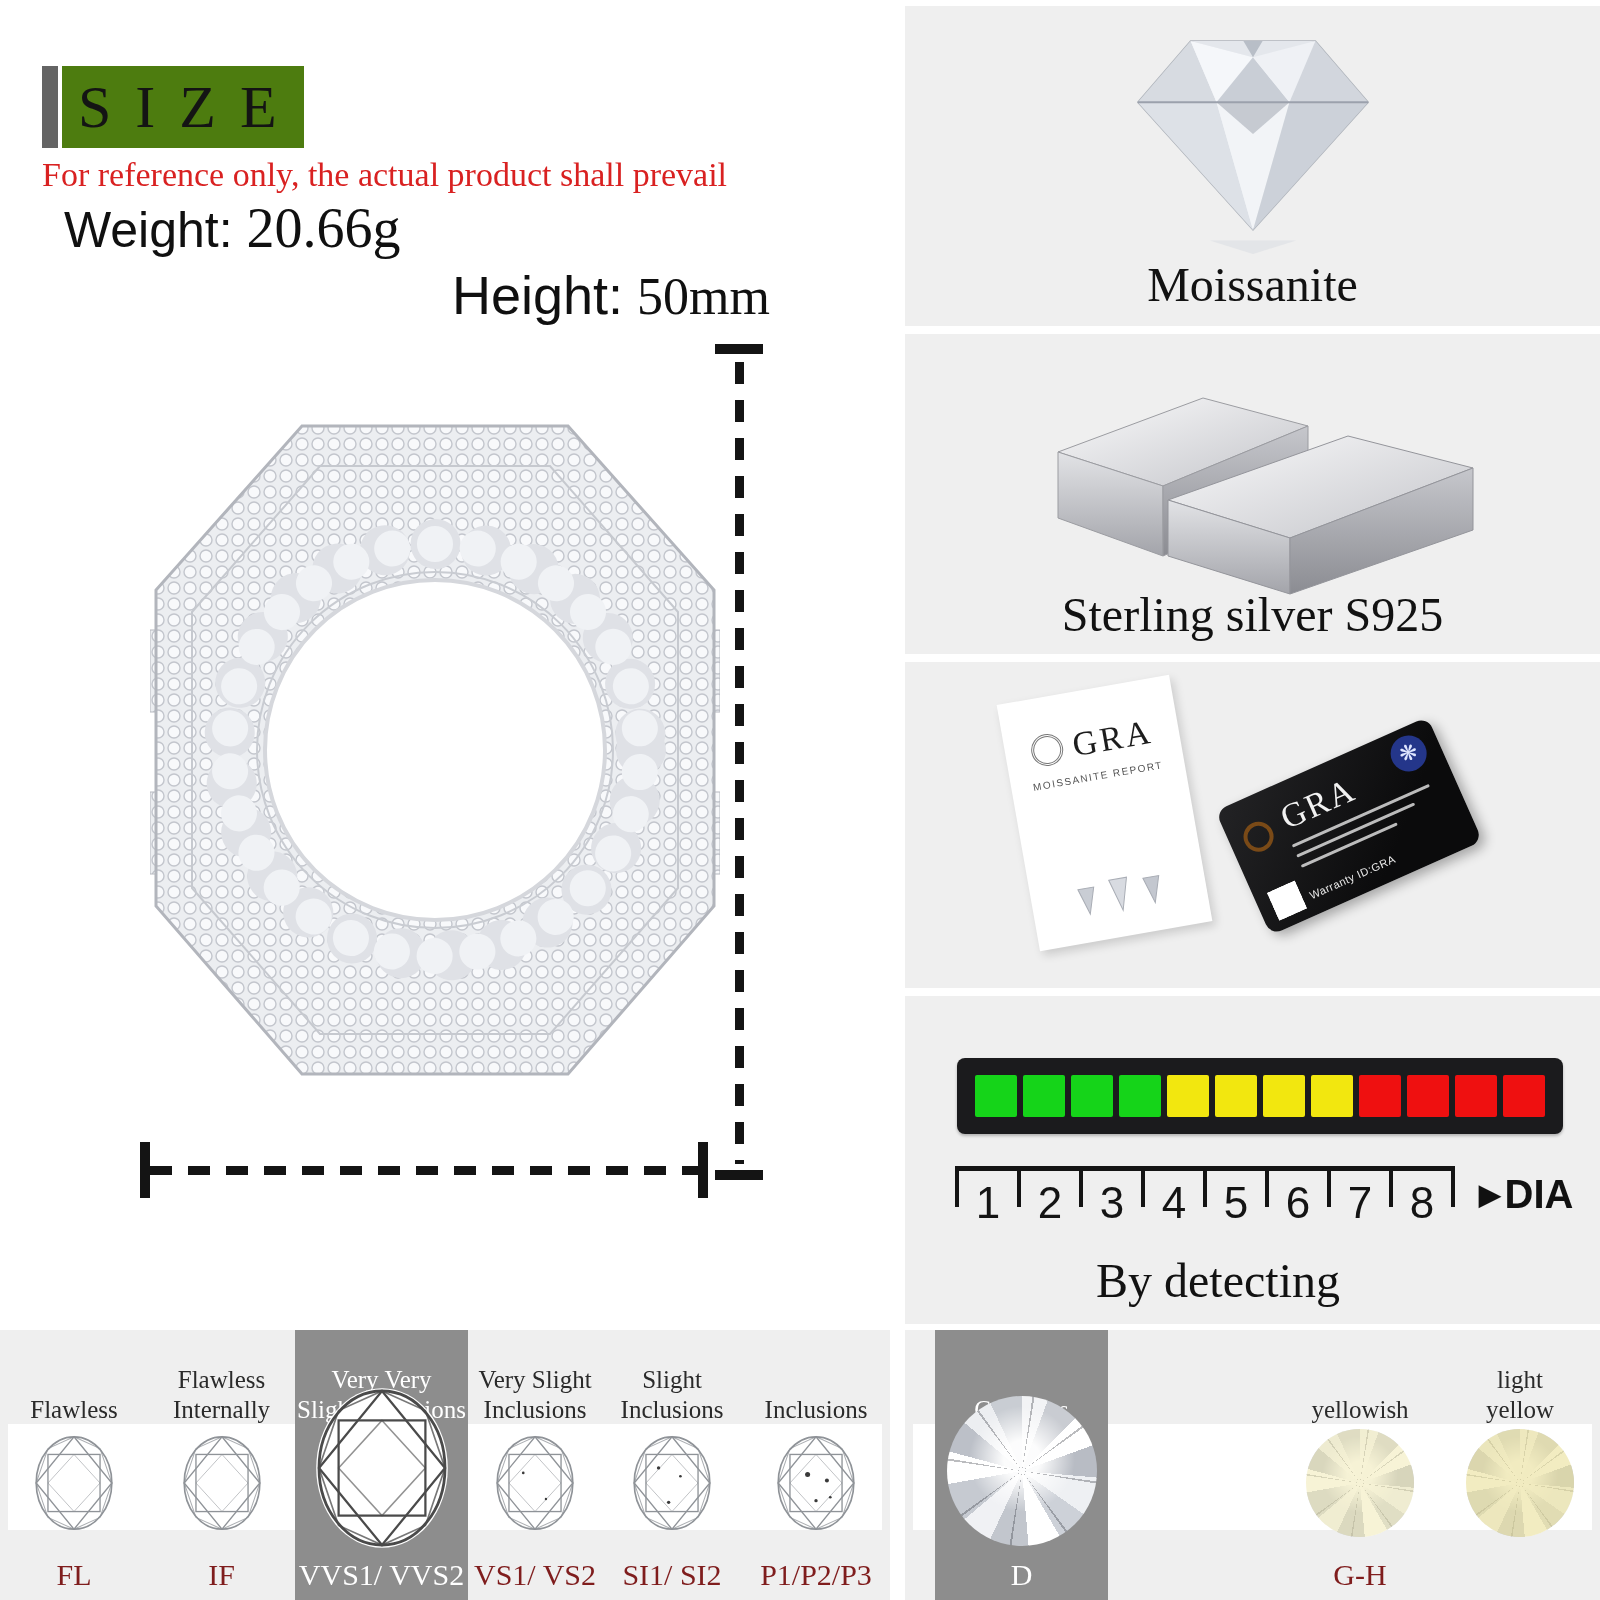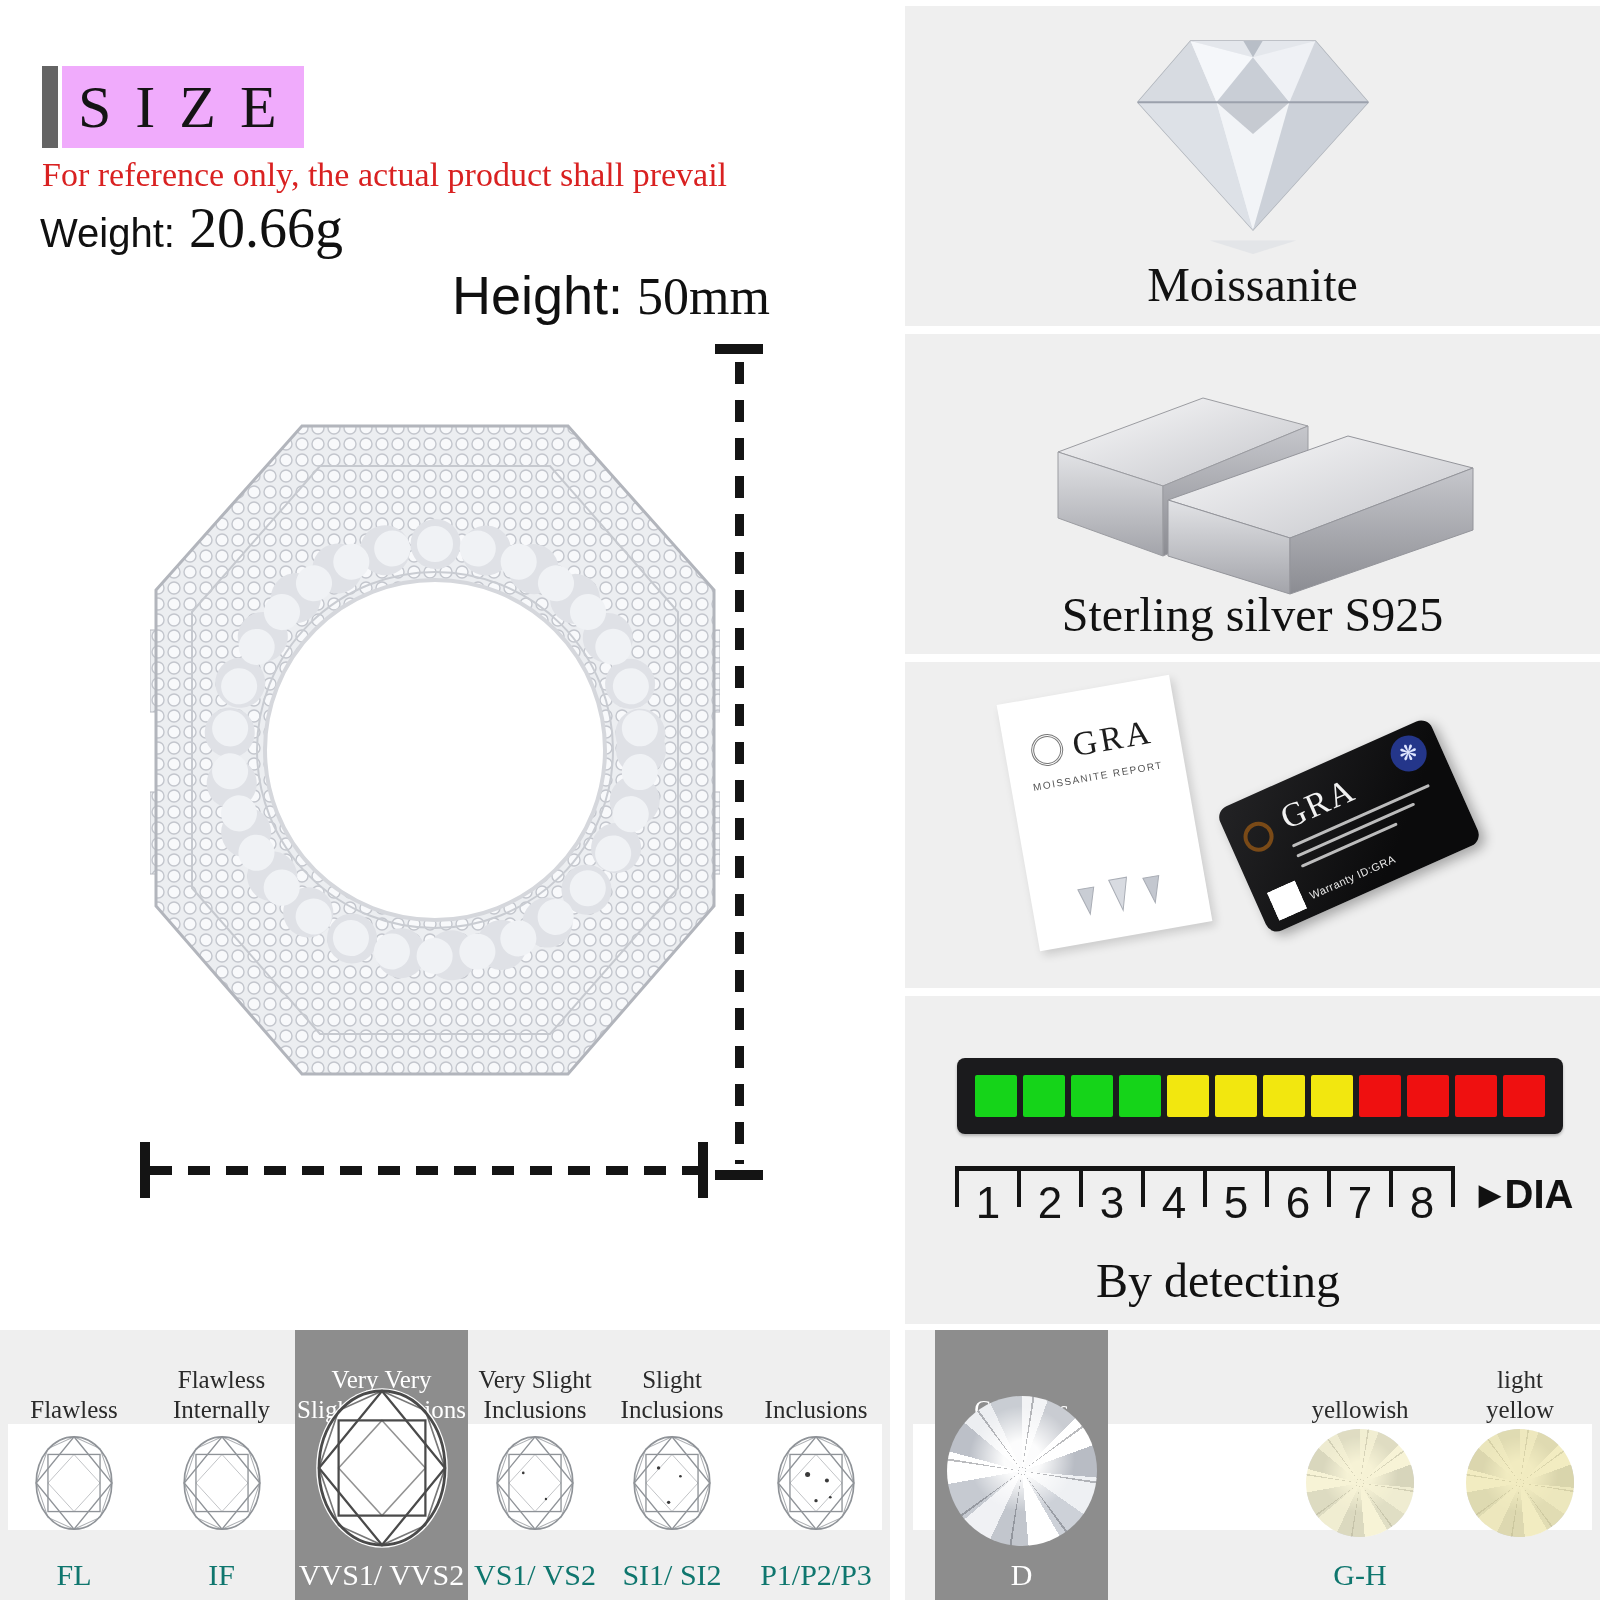--- a/index.html
+++ b/index.html
@@ -2,30 +2,30 @@
 <html><head>
 <meta charset="utf-8">
 <style>
   html,body{margin:0;padding:0;background:#ffffff;}
   .canvas{position:relative;width:1600px;height:1600px;background:#ffffff;overflow:hidden;
           font-family:"Liberation Serif",serif;color:#161616;}
   .abs{position:absolute;}
 
   
   .size-bar{left:42px;top:66px;width:16px;height:82px;background:#646464;}
-  .size-titlebox{left:62px;top:66px;width:242px;height:82px;background:#f0abfc;
+  .size-titlebox{left:62px;top:66px;width:242px;height:82px;background:#4d7c0f;
                  display:flex;align-items:center;padding-left:16px;box-sizing:border-box;}
   .size-titlebox span{font-size:60px;letter-spacing:24px;color:#141414;}
   .disclaimer{left:42px;top:156px;width:800px;font-size:34px;color:#d92121;}
 
   .measure{display:flex;align-items:baseline;gap:14px;white-space:nowrap;}
   .mlabel{font-family:"Liberation Sans",sans-serif;font-weight:500;color:#101010;}
   .mvalue{font-family:"Liberation Serif",serif;color:#101010;}
   .weight-row{left:40px;top:196px;}
-  .weight-row .mlabel{font-size:40px;}
+  .weight-row .mlabel{font-size:50px;margin-left:24px;}
   .weight-row .mvalue{font-size:56px;}
   .height-row{left:452px;top:264px;}
   .height-row .mlabel{font-size:54px;}
   .height-row .mvalue{font-size:52px;}
   .width-row{left:212px;top:1194px;}
   .width-row .mlabel{font-size:56px;}
   .width-row .mvalue{font-size:54px;}
 
   
   .vdash{left:735px;top:362px;width:9px;height:802px;
@@ -103,21 +103,21 @@
   .chart-clarity{left:0;width:890px;}
   .chart-color{left:905px;width:695px;}
   .band{position:absolute;left:8px;right:8px;top:94px;height:106px;background:#ffffff;}
   .ccol{position:absolute;top:0;height:270px;display:flex;flex-direction:column;}
   .ccol.hl{background:#8d8d8d;}
   .clabel{height:94px;display:flex;flex-direction:column;justify-content:flex-end;
           padding-bottom:6px;text-align:center;font-size:25px;line-height:1.18;color:#2a2a2a;}
   .clabel span{display:block;}
   .hl .clabel{color:#ffffff;}
   .cdia{height:106px;display:flex;align-items:center;justify-content:center;overflow:visible;}
-  .cgrade{flex:1;text-align:center;font-size:30px;color:#0f766e;padding-top:22px;}
+  .cgrade{flex:1;text-align:center;font-size:30px;color:#7f1d1d;padding-top:22px;}
   .hl .cgrade{color:#ffffff;}
   .clar{width:84px;height:102px;color:#8f9398;}
   .clar .dot{fill:#3a3a3a;stroke:none;}
   .hlclar{width:150px;height:168px;margin-top:-30px;color:#4a4a4a;}
 
   .pdiamond{width:108px;height:108px;border-radius:50%;position:relative;
     background:
       radial-gradient(circle at 50% 42%, rgba(255,255,255,.95) 0 16%, rgba(255,255,255,0) 46%),
       conic-gradient(#f2f3f5 0 20deg,#c9ccd2 20deg 45deg,#ffffff 45deg 70deg,#b8bcc4 70deg 95deg,
         #eef0f3 95deg 125deg,#cdd1d8 125deg 150deg,#ffffff 150deg 175deg,#c2c6cd 175deg 205deg,

